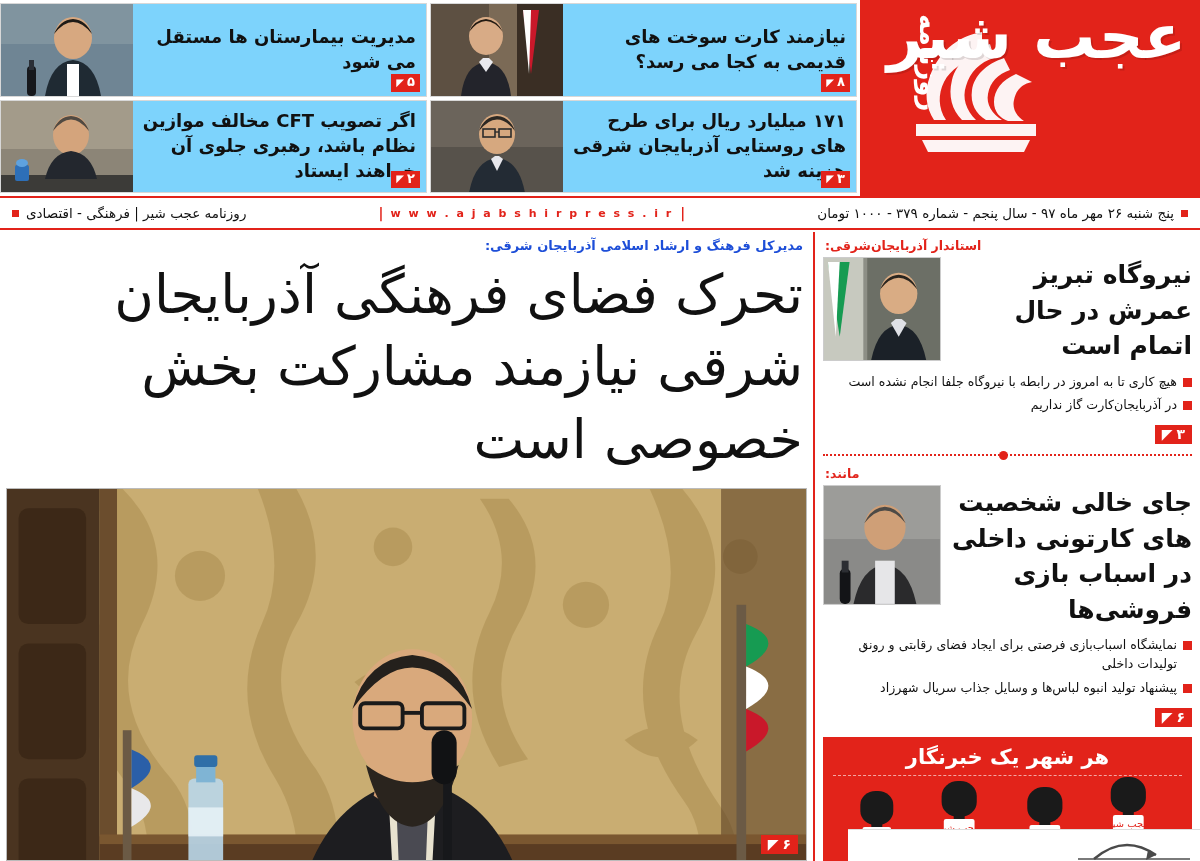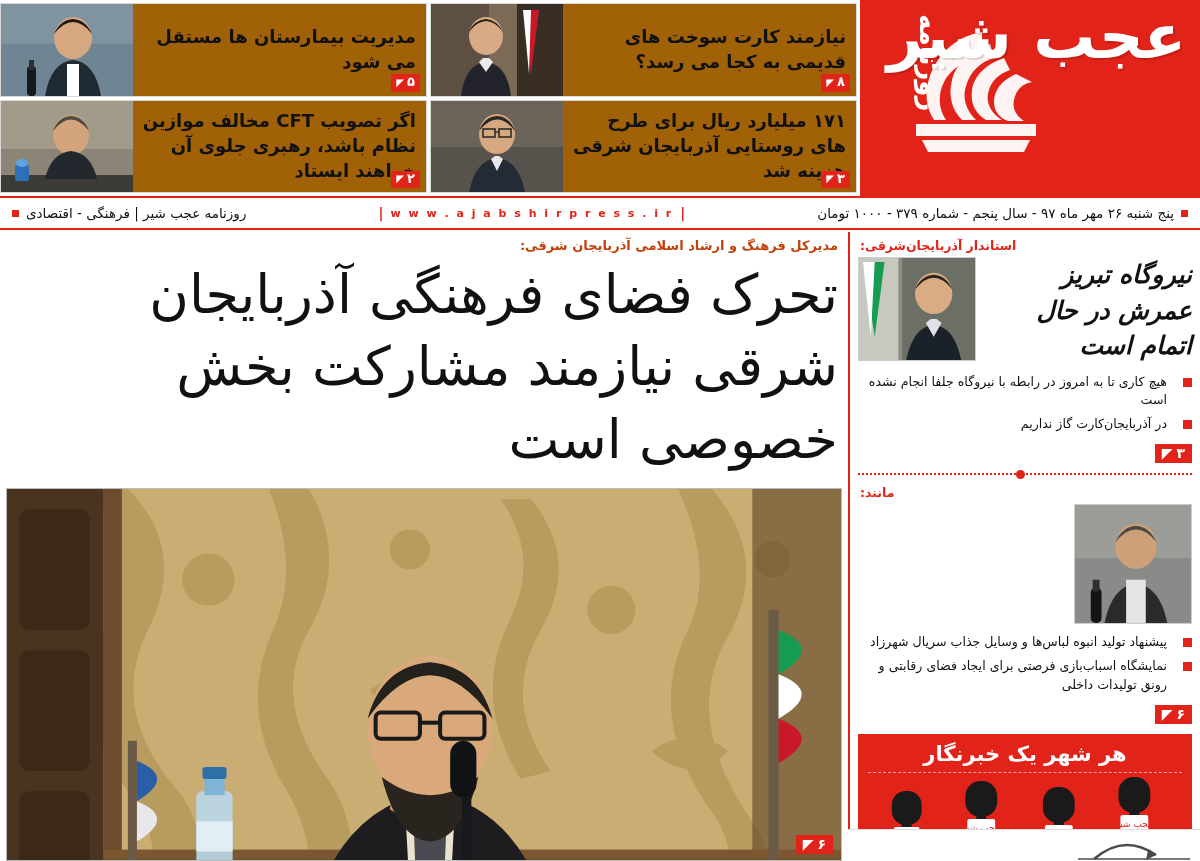--- a/index.html
+++ b/index.html
@@ -66,21 +66,21 @@
     display: flex;
     flex-direction: column;
     gap: 3px;
     padding: 3px 3px 3px 0;
   }
   .th-row { display: flex; flex-direction: row; gap: 3px; height: 50%; }
   .th-cell {
     flex: 1 1 0;
     display: flex;
     flex-direction: row;
-    background: #a16207;
+    background: #7dd3fc;
     border: 1px solid #d8d8d8;
     overflow: hidden;
     position: relative;
   }
   .th-text {
     flex: 1 1 auto;
     padding: 6px 10px 6px 6px;
     display: flex;
     flex-direction: column;
     justify-content: center;
@@ -140,60 +140,59 @@
     position: absolute;
     top: 232px; right: 0;
     width: 1200px;
     height: 629px;
     display: flex;
     flex-direction: row;
   }
 
   
   .side-col {
-    width: 352px;
+    width: 387px;
     flex-shrink: 0;
     border-left: 2px solid #e2231a;
     padding: 4px 8px 0 8px;
     display: flex;
     flex-direction: column;
   }
   .kicker {
     font-size: 12.5px;
     color: #e2231a;
     font-weight: bold;
     text-align: left;
     margin: 2px 0 4px 2px;
   }
   .side-head {
     display: flex;
     flex-direction: row;
     gap: 8px;
     align-items: flex-start;
-    font-style: italic;
   }
   .side-title {
     flex: 1 1 auto;
     font-size: 25px;
     font-weight: bold;
     line-height: 1.42;
     color: #111;
     text-align: right;
   }
   .side-thumb {
     width: 118px; height: 104px;
     flex-shrink: 0;
     overflow: hidden;
     position: relative;
     border: 1px solid #ccc;
   }
   .side-thumb.tall { height: 120px; }
   .bullets { margin-top: 9px; }
   .bullet-line {
-    display: flex; flex-direction: row; gap: 16px;
+    display: flex; flex-direction: row; gap: 6px;
     align-items: flex-start;
     margin-bottom: 5px;
   }
   .bullet-line .sq {
     width: 9px; height: 9px; background: #e2231a;
     margin-top: 5px; flex-shrink: 0;
   }
   .bullet-line .txt {
     font-size: 12.6px; line-height: 1.5; color: #111; text-align: right;
   }
@@ -231,21 +230,21 @@
 
   
   .main-col {
     flex: 1 1 auto;
     padding: 4px 6px 0 6px;
     display: flex;
     flex-direction: column;
     min-width: 0;
   }
   .main-kicker {
-    font-size: 13px; color: #c2410c; font-weight: bold; text-align: right;
+    font-size: 13px; color: #1d4ed8; font-weight: bold; text-align: right;
     margin: 2px 4px 6px 0;
   }
   .main-title {
     font-size: 54px;
     font-weight: normal;
     line-height: 1.34;
     color: #111;
     text-align: right;
     padding: 0 4px;
   }
@@ -452,42 +451,43 @@
           <span>۳</span>
           <span class="arrow">◤</span>
         </span>
       </div>
 
       <div class="hr-dot"></div>
 
       <div class="kicker">مانند:</div>
 
       <div class="side-head">
+        <div class="side-title">جای خالی شخصیت های کارتونی داخلی در اسباب بازی فروشی‌ها</div>
         <div class="side-thumb tall">
           <svg class="photo" viewBox="0 0 118 120" preserveAspectRatio="none">
             <rect width="118" height="120" fill="#8a8a88"></rect>
             <rect x="0" y="0" width="118" height="54" fill="#9c9c99"></rect>
             <ellipse cx="62" cy="42" rx="21" ry="23" fill="#cf9f77"></ellipse>
             <path d="M41 38 q21 -26 42 0 q-7 -16 -21 -17 q-14 1 -21 17z" fill="#4d4a46"></path>
             <path d="M30 120 q8 -38 32 -40 q24 2 32 40 z" fill="#2a2a2c"></path>
             <rect x="52" y="76" width="20" height="44" fill="#e6e6e8"></rect>
             <rect x="16" y="84" width="11" height="36" rx="5" fill="#131417"></rect>
             <rect x="18" y="76" width="7" height="12" fill="#2c2e33"></rect>
           </svg>
         </div>
       </div>
 
       <div class="bullets">
         <div class="bullet-line">
           <span class="sq"></span>
-          <span class="txt">پیشنهاد تولید انبوه لباس‌ها و وسایل جذاب سریال شهرزاد</span>
+          <span class="txt">نمایشگاه اسباب‌بازی فرصتی برای ایجاد فضای رقابتی و رونق تولیدات داخلی</span>
         </div>
         <div class="bullet-line">
           <span class="sq"></span>
-          <span class="txt">نمایشگاه اسباب‌بازی فرصتی برای ایجاد فضای رقابتی و رونق تولیدات داخلی</span>
+          <span class="txt">پیشنهاد تولید انبوه لباس‌ها و وسایل جذاب سریال شهرزاد</span>
         </div>
       </div>
 
       <div class="tag-row">
         <span class="tag-red">
           <span>۶</span>
           <span class="arrow">◤</span>
         </span>
       </div>
 

